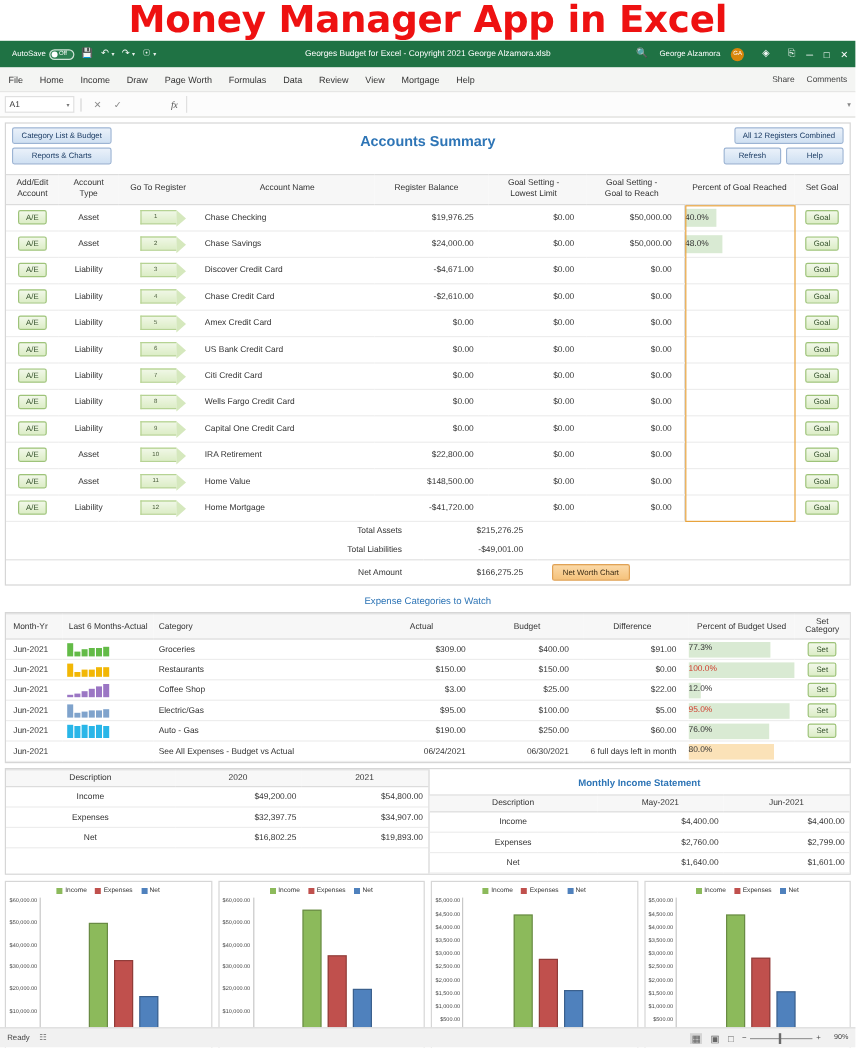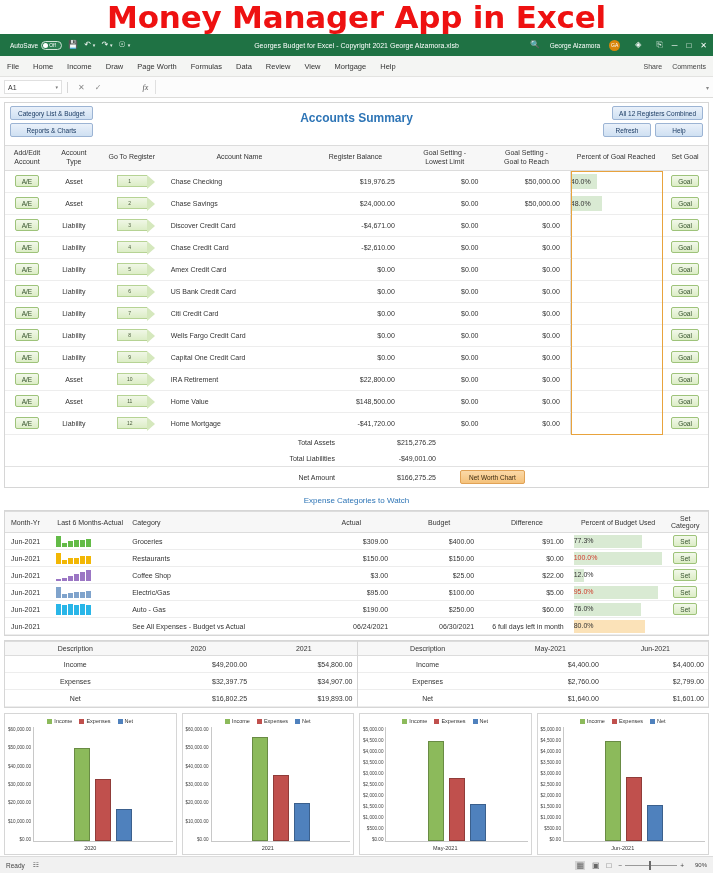--- a/index.html
+++ b/index.html
@@ -698,20 +698,21 @@
               </tr>
               <tr>
                 <td class="desc">Net</td>
                 <td>$16,802.25</td>
                 <td>$19,893.00</td>
               </tr>
             </tbody>
         </table>
       </div>
       <div class="inc-half vsep">
+        <div class="inc-title">Monthly Income Statement</div>
         <table class="inc-table">
           <thead>
               <tr>
             <th class="cw1">Description</th>
             <th class="cw2">May-2021</th>
             <th class="cw2">Jun-2021</th>
           </tr>
             </thead>
           <tbody id="monthly-body">
               <tr>

